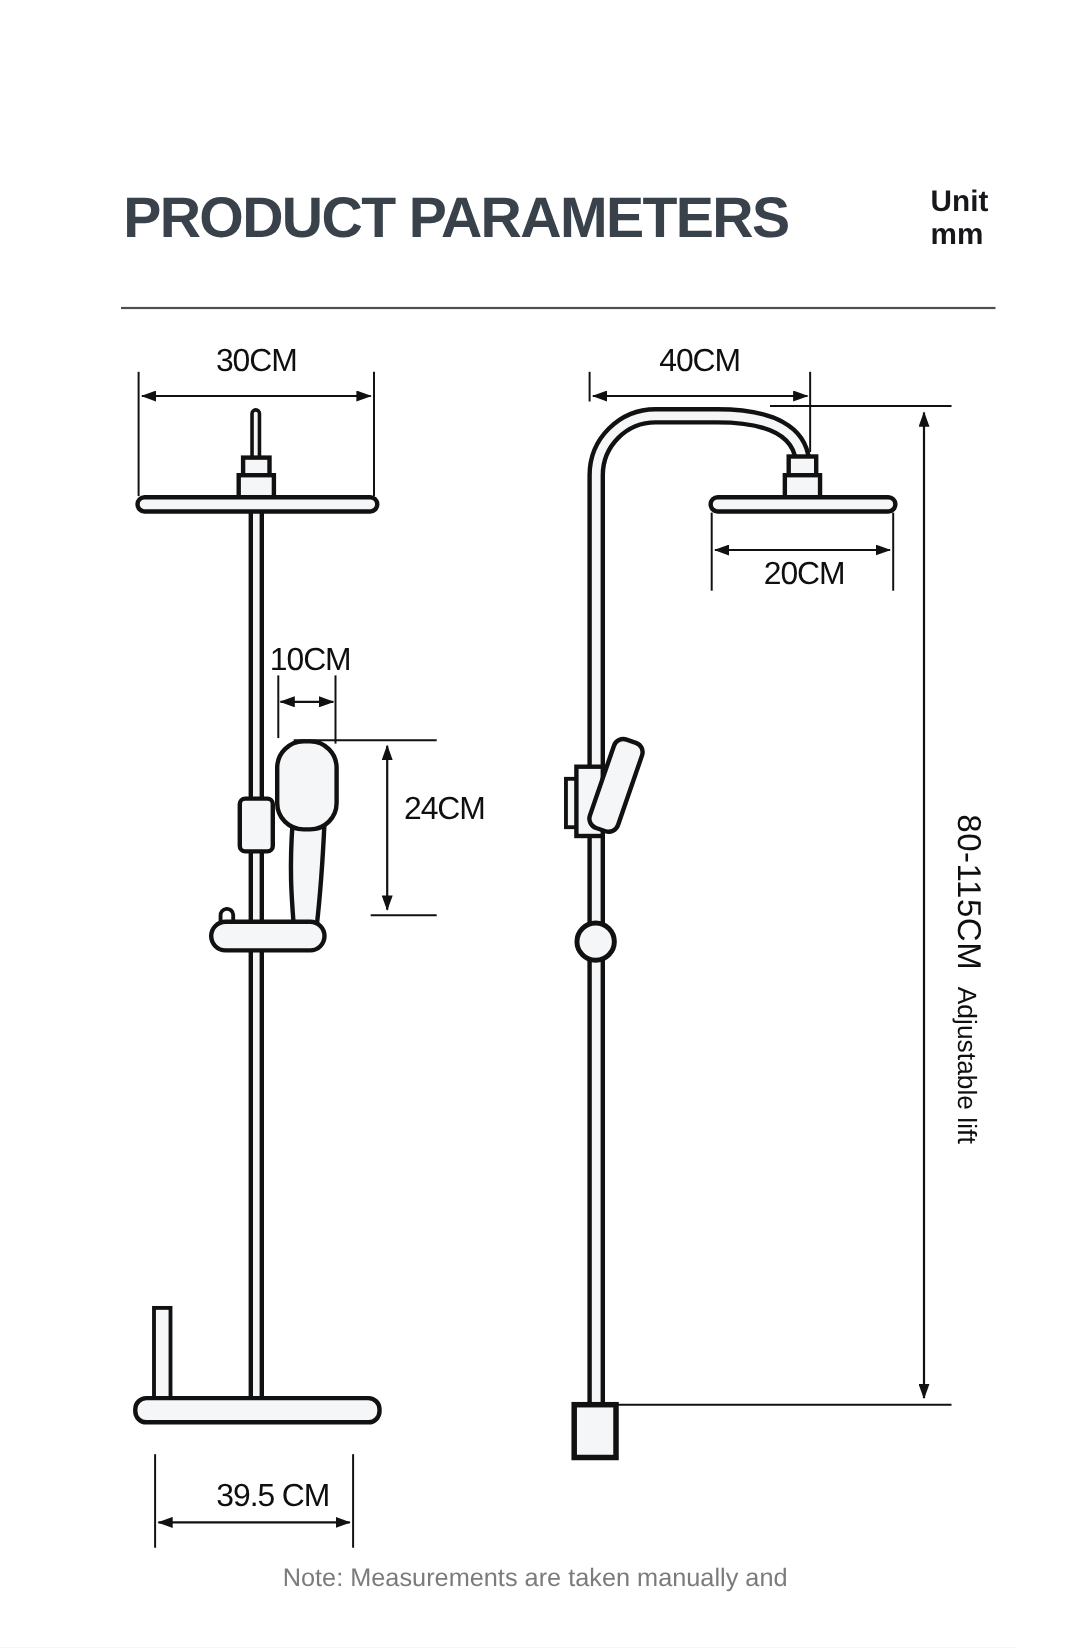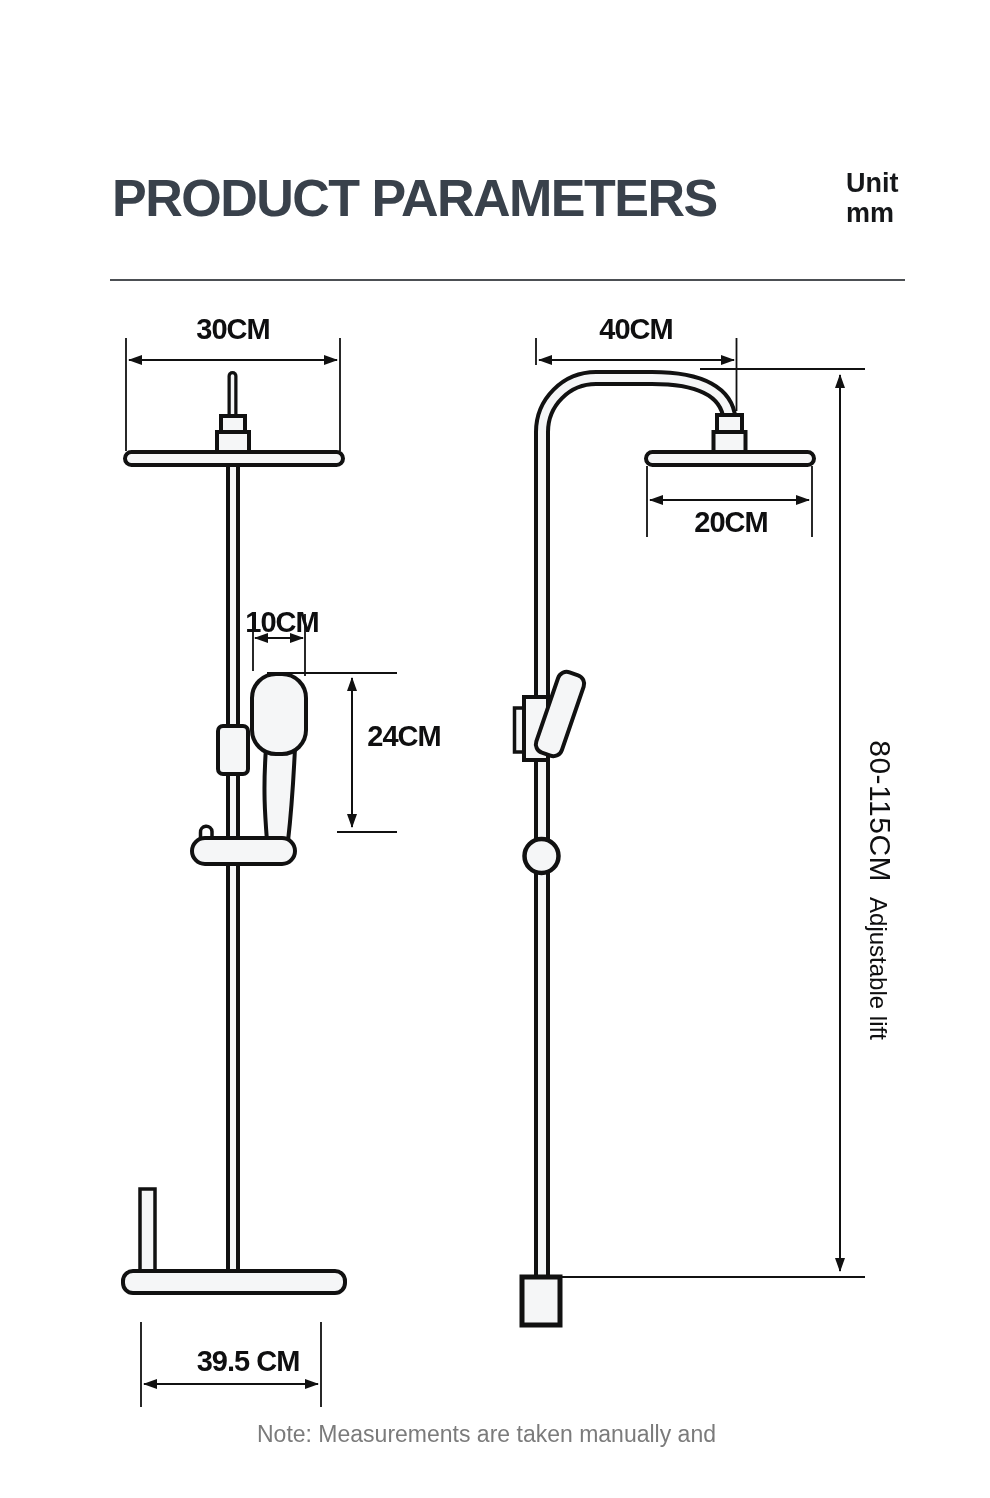--- a/index.html
+++ b/index.html
@@ -20,21 +20,21 @@
     position:absolute;left:846px;top:168px;
     font-size:27px;font-weight:700;line-height:30px;color:#15171a;
   }
   .divider{
     position:absolute;left:110px;top:279px;width:795px;height:2px;
     background:#4c4f53;
   }
   .diagram-svg{position:absolute;left:0;top:0;}
   .dim-label{
     position:absolute;transform:translate(-50%,-50%);
-    font-size:29px;font-weight:700;letter-spacing:-1px;
+    font-size:29px;font-weight:400;letter-spacing:-1px;
     color:#0f0f10;white-space:nowrap;
   }
   .lift-label{
     position:absolute;left:880px;top:890px;
     transform:translate(-50%,-50%) rotate(90deg);
     display:flex;align-items:baseline;gap:15px;white-space:nowrap;
     color:#0f0f10;
   }
   .lift-size{font-size:30px;font-weight:400;letter-spacing:0.5px;}
   .lift-sub{font-size:24px;font-weight:400;}
@@ -139,21 +139,21 @@
 
       <path d="M700,369 H865" stroke-width="1.8"></path>
       <path d="M561,1277 H865" stroke-width="1.8"></path>
       <path d="M840,375 V1271" stroke-width="2" marker-start="url(#ah)" marker-end="url(#ah)"></path>
     </g>
   </svg>
 
   <div class="dim-label" style="left:233px;top:329px;">30CM</div>
   <div class="dim-label" style="left:636px;top:329px;">40CM</div>
   <div class="dim-label" style="left:731px;top:522px;text-align:center;">20CM</div>
-  <div class="dim-label" style="left:282px;top:622px;">10CM</div>
+  <div class="dim-label" style="left:282px;top:601px;">10CM</div>
   <div class="dim-label" style="left:404px;top:736px;">24CM</div>
   <div class="dim-label" style="left:248px;top:1361px;">39.5 CM</div>
 
   <div class="lift-label">
     <span class="lift-size">80-115CM</span>
     <span class="lift-sub">Adjustable lift</span>
   </div>
 
   <div class="note">
     <div>Note: Measurements are taken manually and</div>

